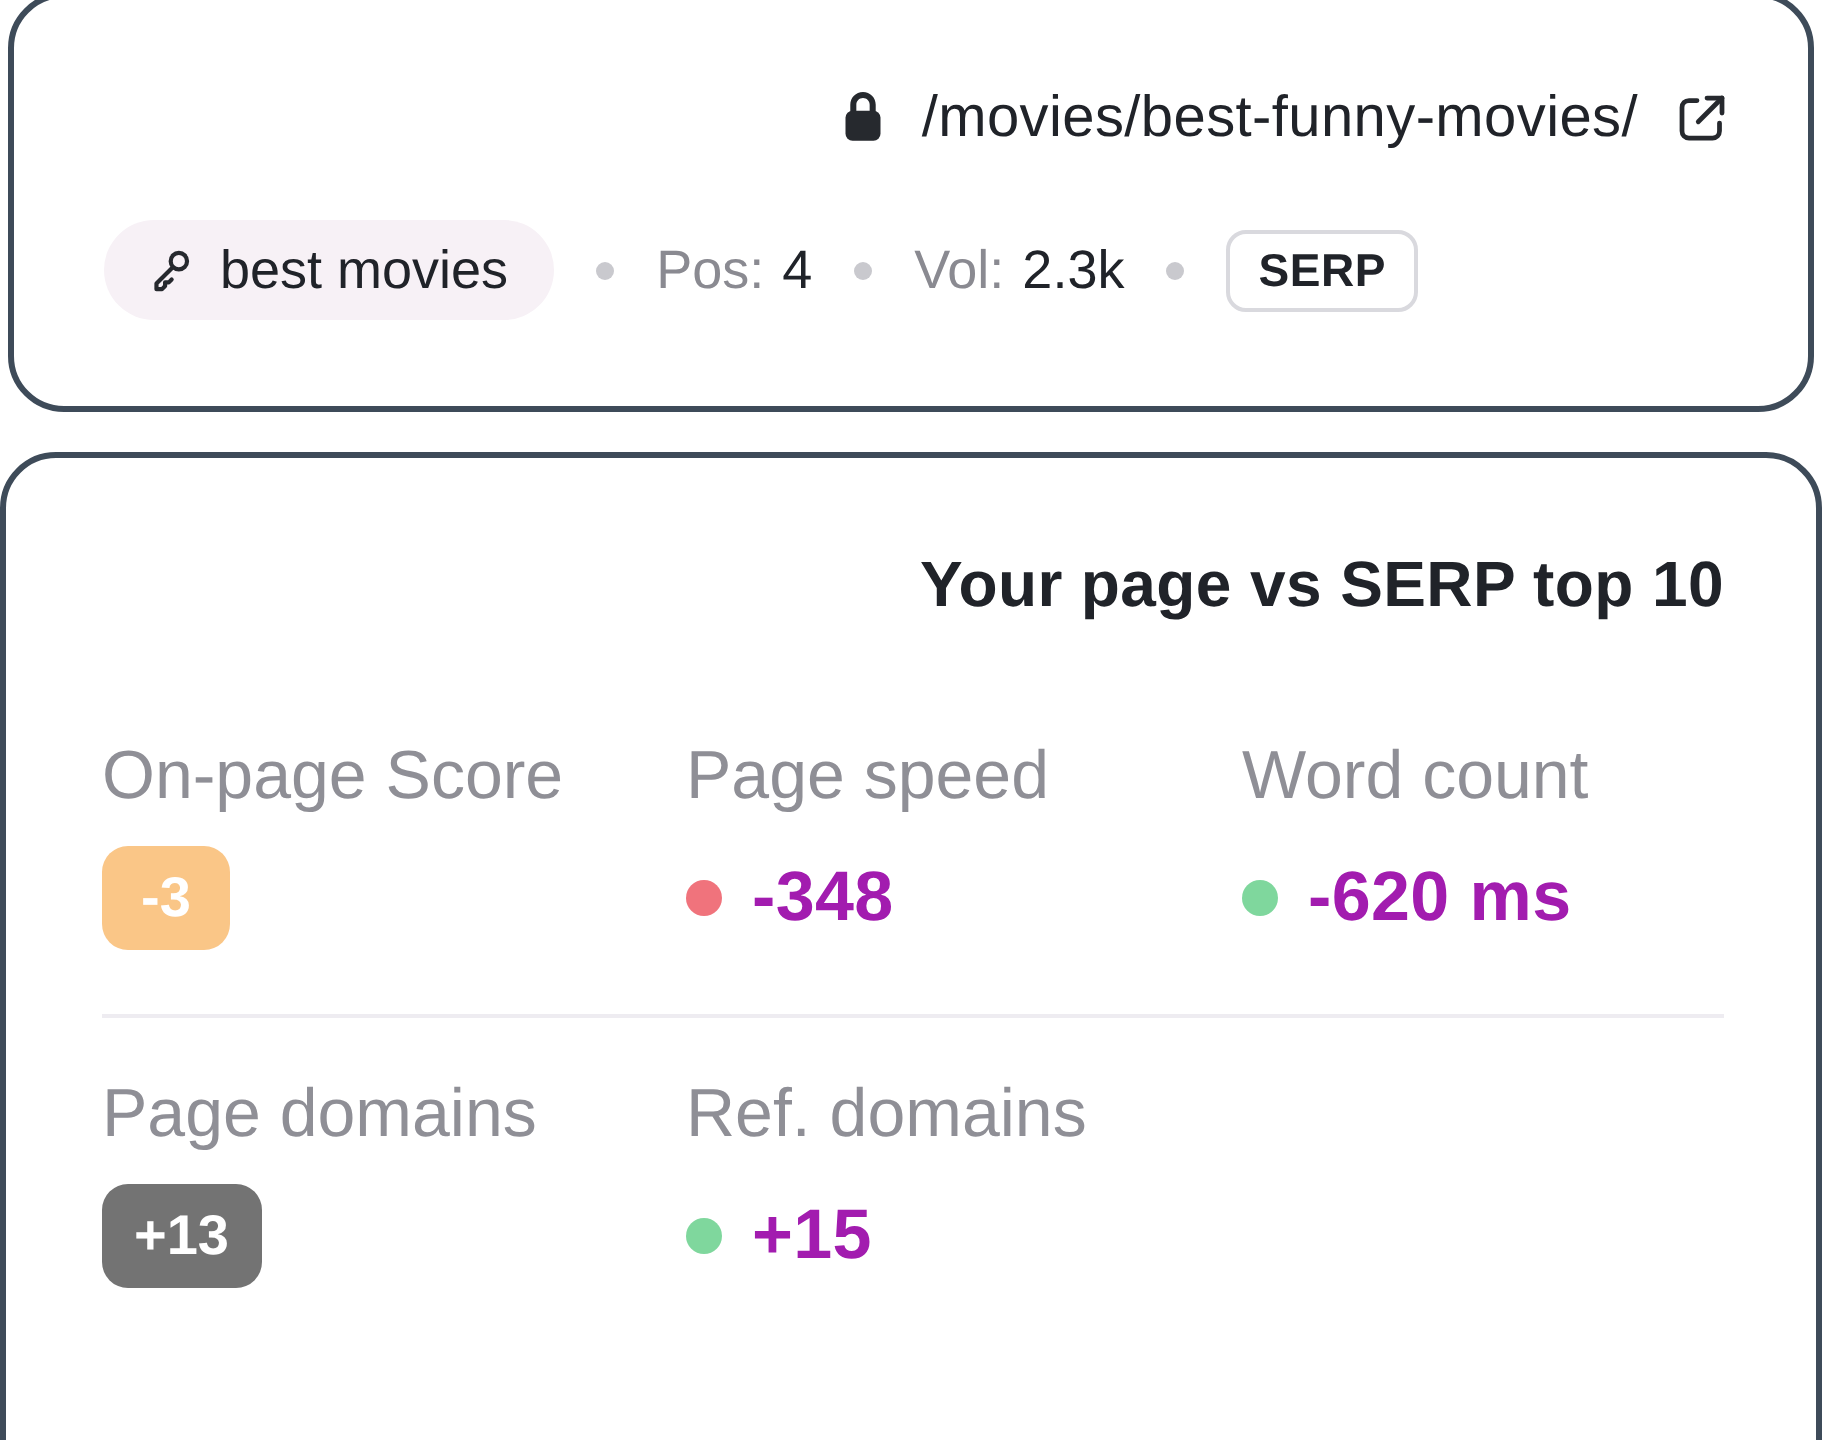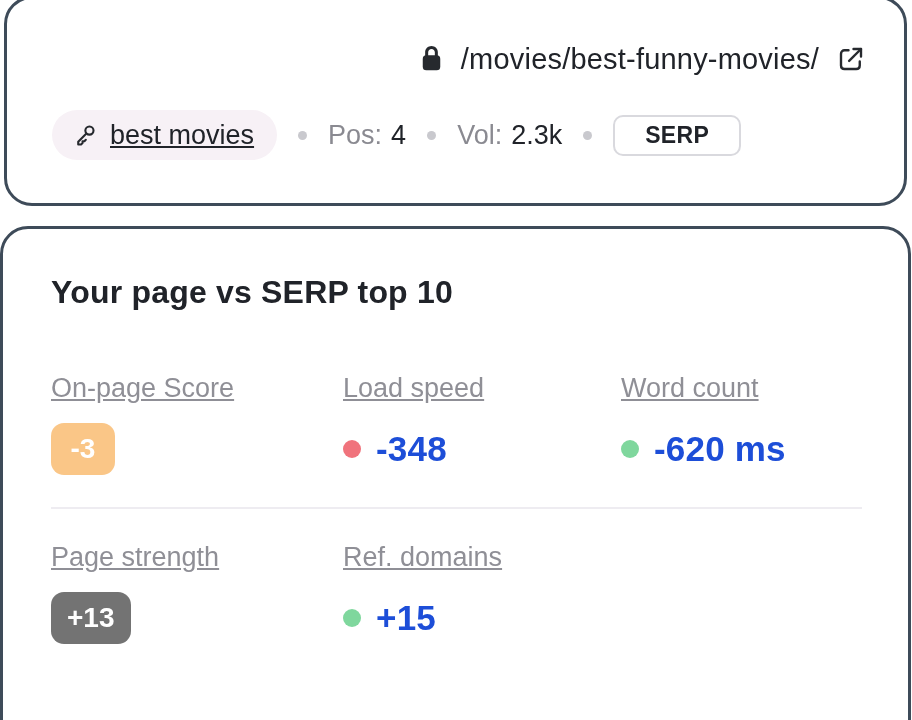--- a/index.html
+++ b/index.html
@@ -42,66 +42,65 @@
     height: 50px;
   }
   .kw-pill {
     display: inline-flex; align-items: center; gap: 11px;
     background: #F7F1F6;
     border-radius: 26px;
     height: 50px;
     padding: 0 23px 0 19px;
     font-size: 27px; color: #202329;
     cursor: pointer;
-    text-decoration: underline;
   }
   .sep-dot {
     width: 9px; height: 9px; border-radius: 50%;
     background: #C9C9CE; flex: 0 0 auto;
   }
   .stat { font-size: 27px; display: inline-flex; gap: 9px; align-items: center; }
   .stat .s-label { color: #8A8A91; }
   .stat .s-value { color: #202329; }
   .serp-badge {
     display: inline-flex; align-items: center;
     border: 2px solid #D9D9DE; border-radius: 10px;
-    height: 41px; padding: 0 30px;
+    height: 41px; padding: 0 14px;
     font-size: 23px; font-weight: 700; color: #202329;
     letter-spacing: 0.3px; background: #ffffff;
     cursor: pointer;
   }
   
   .compare-title {
     font-size: 32px; font-weight: 700; color: #202329;
-    letter-spacing: 0.2px; line-height: 40px;
+    letter-spacing: 0.2px; line-height: 40px; text-align: right;
   }
   .metric-grid {
     display: grid;
     grid-template-columns: 292px 278px 1fr;
     margin-top: 60px;
   }
   .metric-label {
-    font-size: 27px; color: #8F8F96; line-height: 33px; text-decoration: underline;
+    font-size: 34px; color: #8F8F96; line-height: 33px;
   }
   .metric-value-row {
     margin-top: 17px; height: 54px;
     display: flex; align-items: center;
   }
   .score-badge {
     display: inline-flex; align-items: center; justify-content: center;
     min-width: 64px; height: 52px; padding: 0 16px;
     border-radius: 13px;
     font-size: 28px; font-weight: 700; color: #ffffff;
   }
   .metric-dot {
     width: 18px; height: 18px; border-radius: 50%;
     margin-right: 15px; flex: 0 0 auto;
   }
   .metric-value {
-    font-size: 35px; font-weight: 600; color: #1d4ed8;
+    font-size: 35px; font-weight: 600; color: #a21caf;
     letter-spacing: 0.2px;
   }
   .divider {
     height: 2px; background: #EEECF1;
     margin-top: 31px; margin-bottom: 32px;
   }
   svg { display: block; }
 </style>
 </head>
 <body>
@@ -159,40 +158,40 @@
   <div class="compare-title">Your page vs SERP top 10</div>
 
   <div class="metric-grid">
     <div>
       <div class="metric-label">On-page Score</div>
       <div class="metric-value-row">
         <span class="score-badge" style="background-color: rgb(250, 198, 135);">-3</span>
       </div>
     </div>
     <div>
-      <div class="metric-label">Load speed</div>
+      <div class="metric-label">Page speed</div>
       <div class="metric-value-row">
         <span class="metric-dot" style="background-color: rgb(240, 115, 124);"></span>
         <span class="metric-value">-348</span>
       </div>
     </div>
     <div>
       <div class="metric-label">Word count</div>
       <div class="metric-value-row">
         <span class="metric-dot" style="background-color: rgb(127, 215, 157);"></span>
         <span class="metric-value">-620 ms</span>
       </div>
     </div>
   </div>
 
   <div class="divider"></div>
 
   <div class="metric-grid" style="margin-top:0">
     <div>
-      <div class="metric-label">Page strength</div>
+      <div class="metric-label">Page domains</div>
       <div class="metric-value-row">
         <span class="score-badge" style="background-color: #737373;">+13</span>
       </div>
     </div>
     <div>
       <div class="metric-label">Ref. domains</div>
       <div class="metric-value-row">
         <span class="metric-dot" style="background-color: rgb(127, 215, 157);"></span>
         <span class="metric-value">+15</span>
       </div>

